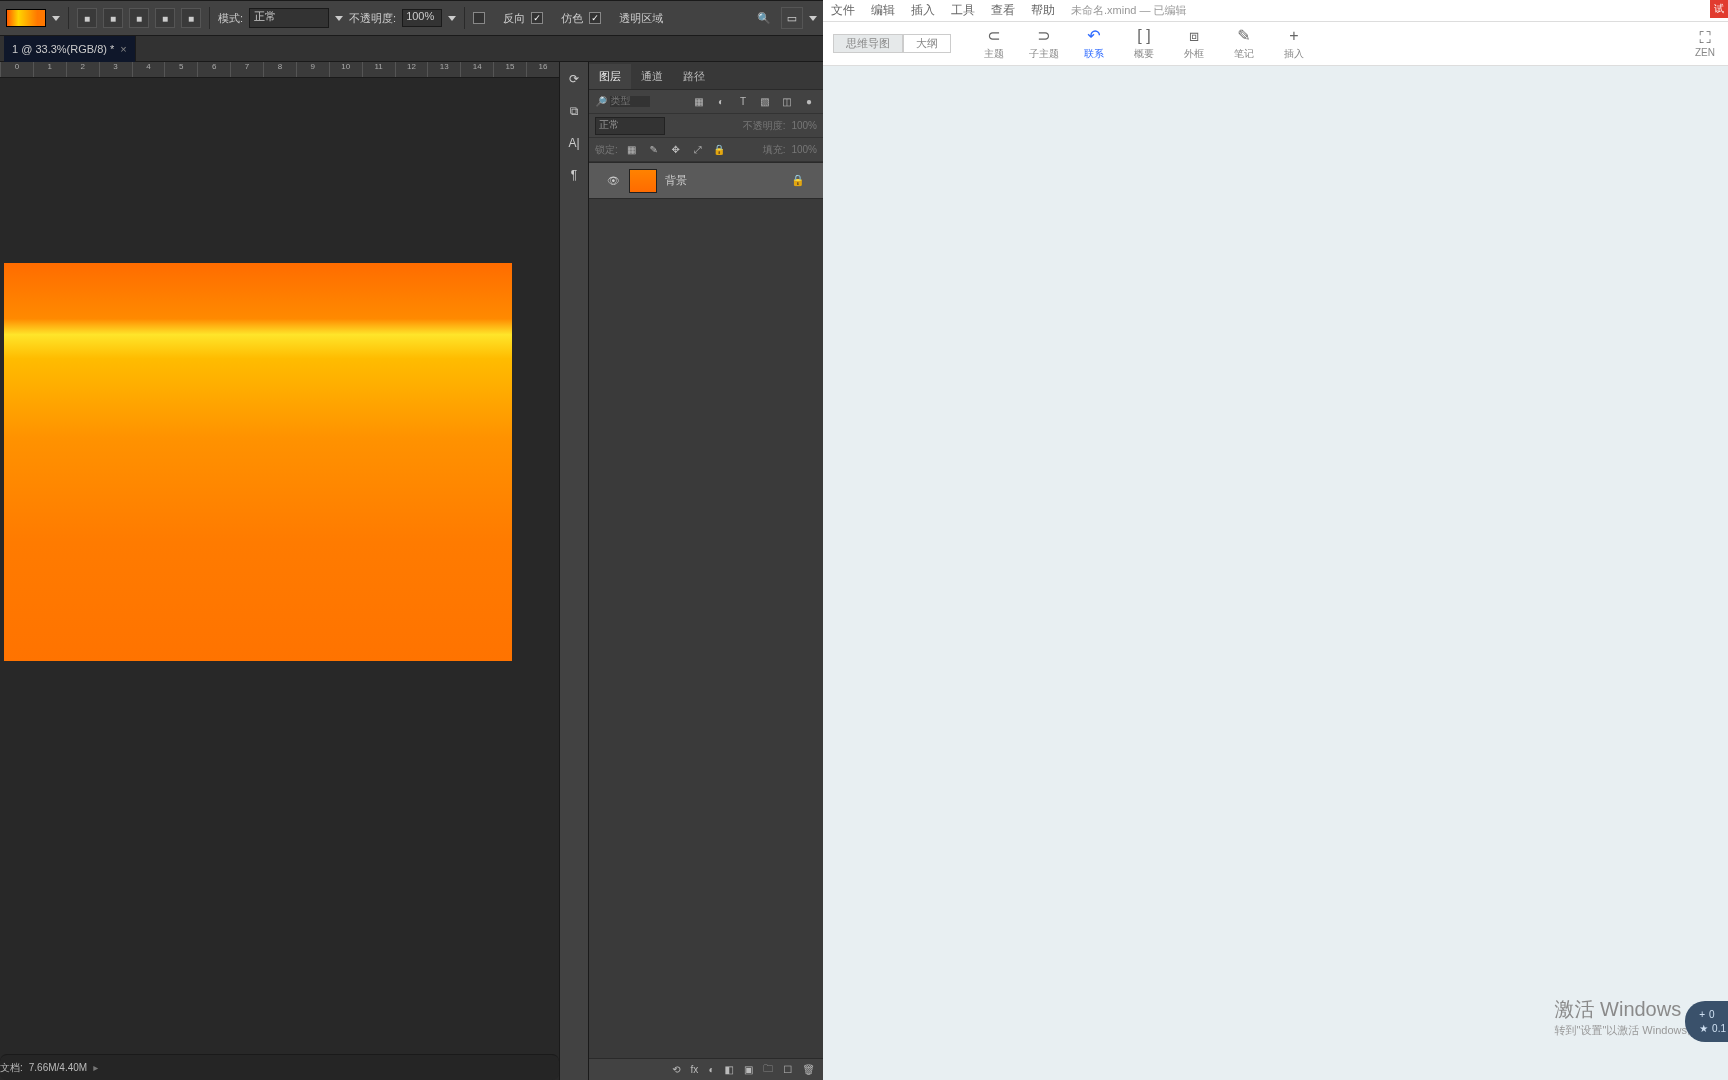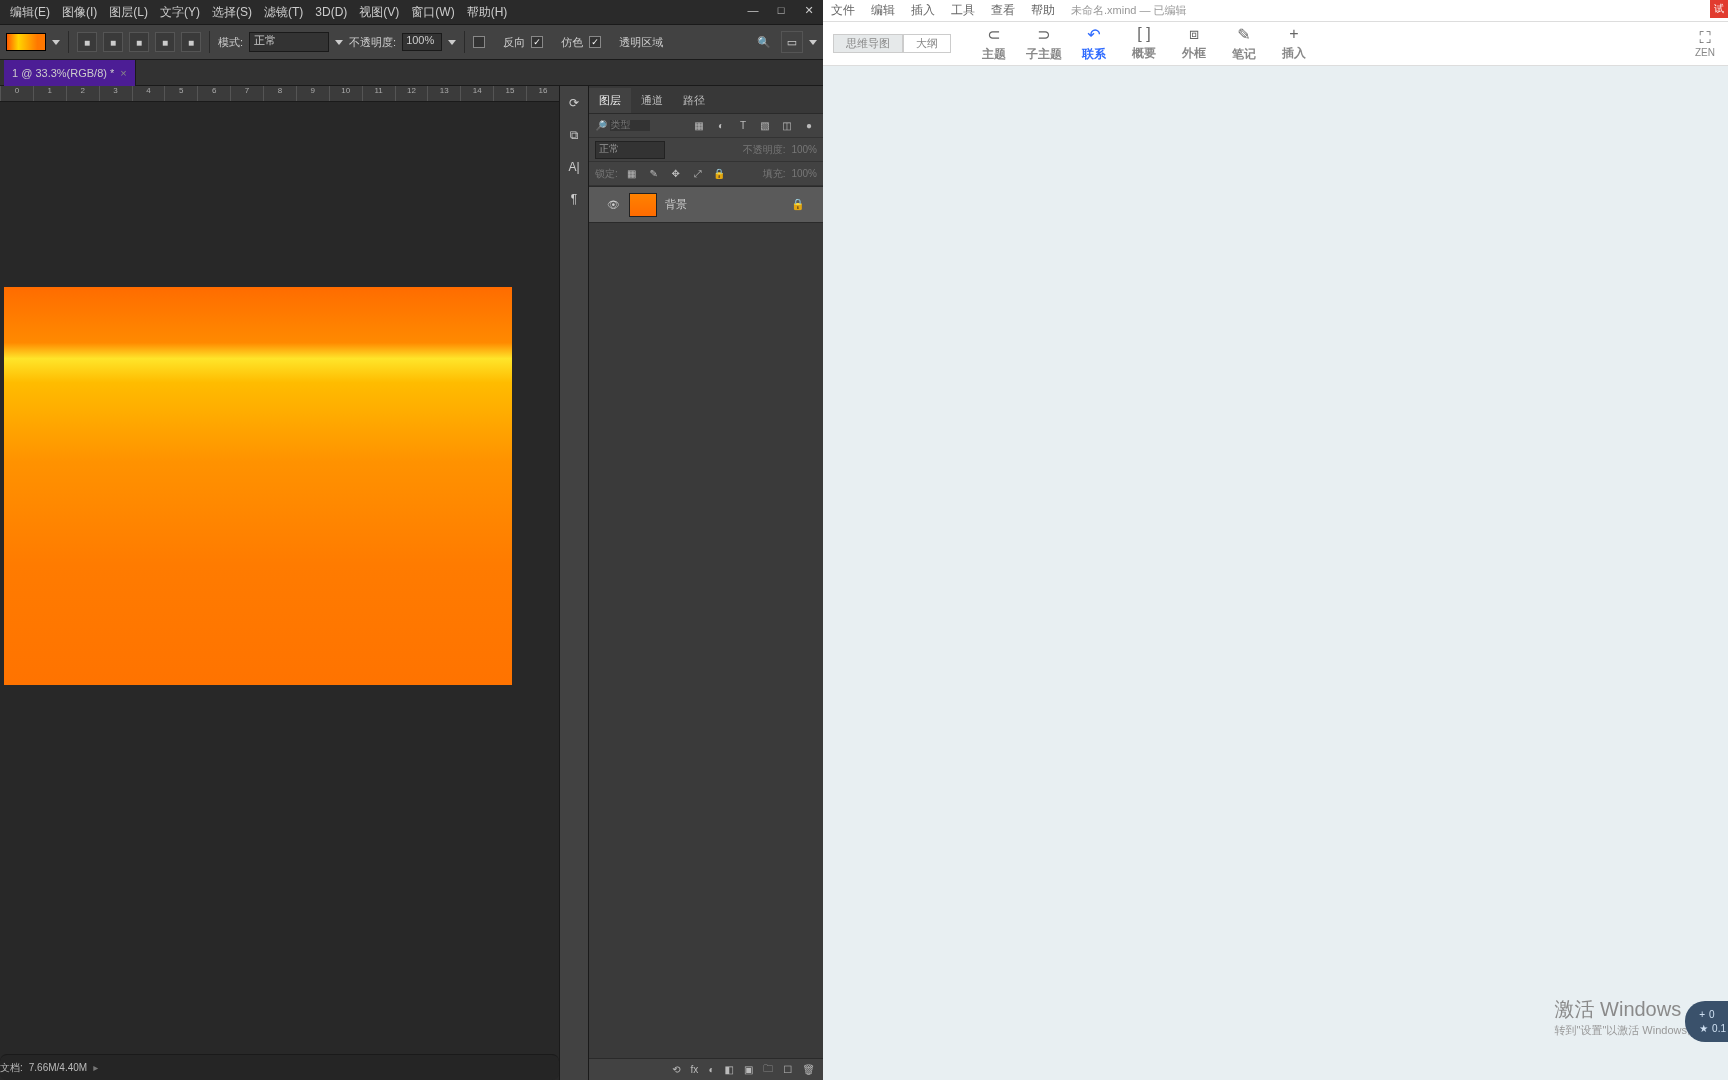--- a/index.html
+++ b/index.html
@@ -18,21 +18,21 @@
   .opt-sep { width: 1px; height: 22px; background: #2a2a2a; margin: 0 2px; }
   .mode-select { width: 80px; height: 20px; background: #333; border: 1px solid #1a1a1a; padding: 0 4px; }
   .opacity-input { width: 40px; height: 18px; background: #333; border: 1px solid #1a1a1a; padding: 0 3px; }
   .chk { display: flex; align-items: center; gap: 18px; }
   .chk-box { width: 12px; height: 12px; border: 1px solid #888; display: flex; align-items: center; justify-content: center; font-size: 9px; background: #333; }
   .chk-box.on::after { content: "✓"; color: #fff; }
   .search-ico { margin-left: auto; width: 22px; height: 22px; display: flex; align-items: center; justify-content: center; }
   .ws-ico { width: 22px; height: 22px; border: 1px solid #555; display: flex; align-items: center; justify-content: center; }
 
   .ps-tabbar { height: 26px; background: #323232; border-bottom: 1px solid #1a1a1a; display: flex; align-items: center; padding-left: 4px; font-size: 11px; }
-  .ps-tab { height: 26px; display: flex; align-items: center; padding: 0 8px; background: #4c1d95; border-right: 1px solid #1a1a1a; gap: 6px; }
+  .ps-tab { height: 26px; display: flex; align-items: center; padding: 0 8px; background: #0f172a; border-right: 1px solid #1a1a1a; gap: 6px; }
   .ps-tab .xx { color: #888; }
 
   .ps-body { flex: 1; display: flex; background: #252525; min-height: 0; }
   .ps-canvas-col { width: 559px; display: flex; flex-direction: column; background: #282828; }
   .ruler-h { height: 16px; background: #3b3b3b; border-bottom: 1px solid #1a1a1a; display: flex; font-size: 8px; color: #aaa; position: relative; }
   .ruler-h span { width: 33px; text-align: center; border-left: 1px solid #555; }
   .canvas-stage { flex: 1; position: relative; background: #282828; }
   .artboard { position: absolute; left: 4px; top: 185px; width: 508px; height: 398px; background: linear-gradient(180deg, #ff6c00 0%, #ff8a00 14%, #ffe52a 18%, #ffbc00 24%, #ff9200 44%, #ff7b00 70%, #ff7300 100%); }
   .ps-status { height: 26px; background: #252525; border-top: 1px solid #1a1a1a; font-size: 10px; color: #bbb; display: flex; align-items: center; gap: 6px; border-radius: 7px; }
   .ps-status .tri { color: #777; }
@@ -66,51 +66,34 @@
   .xm-menu .file { color: #666; }
   .xm-menu .docname { color: #999; font-size: 11px; }
   .xm-badge { position: absolute; right: 0; top: 0; background: #e13b2f; color: #fff; font-size: 10px; padding: 2px 4px; }
   .xm-toolbar { height: 44px; display: flex; align-items: center; border-bottom: 1px solid #ddd; font-size: 10px; color: #888; }
   .xm-tabsel { display: flex; align-items: center; margin-left: 10px; margin-right: 18px; }
   .xm-tabsel .seg { padding: 1px 12px; border: 1px solid #ccc; font-size: 11px; }
   .xm-tabsel .seg.active { background: #e6e9ea; }
   .tb-btn { width: 50px; display: flex; flex-direction: column; align-items: center; gap: 2px; }
   .tb-ico { font-size: 16px; color: #666; }
   .tb-btn.active .tb-lab, .tb-btn.active .tb-ico { color: #2f6bff; }
-  .tb-btn .tb-lab { font-size: 12px; font-weight: bold; }
+  .tb-btn .tb-lab { font-size: 10px; }
   .tb-zen { margin-left: auto; width: 46px; display: flex; flex-direction: column; align-items: center; }
   .xm-canvas { flex: 1; background: #e8eff2; position: relative; }
   .xm-node { position: absolute; left: 22px; top: 400px; width: 275px; background: #2e4a6b; color: #fff; font-size: 20px; font-weight: 700; padding: 18px 14px; text-align: center; border-radius: 4px; line-height: 1.55; }
   .activate { position: absolute; right: 30px; bottom: 42px; text-align: left; color: #8a8a8a; font-size: 20px; }
   .activate .sub { font-size: 11px; color: #999; display: block; }
   .zoom-pill { position: absolute; right: -4px; bottom: 38px; background: #3a516b; color: #cfe0f2; border-radius: 20px 0 0 20px; padding: 8px 6px 8px 14px; font-size: 10px; display: flex; flex-direction: column; gap: 3px; }
   .zoom-pill div { display: flex; gap: 4px; align-items: center; }
 </style>
 </head>
 <body>
 
 <div class="ps">
 
-  <div class="ps-menu">
-    <span class="ps-menu-item">编辑(E)</span>
-    <span class="ps-menu-item">图像(I)</span>
-    <span class="ps-menu-item">图层(L)</span>
-    <span class="ps-menu-item">文字(Y)</span>
-    <span class="ps-menu-item">选择(S)</span>
-    <span class="ps-menu-item">滤镜(T)</span>
-    <span class="ps-menu-item">3D(D)</span>
-    <span class="ps-menu-item">视图(V)</span>
-    <span class="ps-menu-item">窗口(W)</span>
-    <span class="ps-menu-item">帮助(H)</span>
-    <div class="ps-win-controls">
-      <div class="ps-win-btn">—</div>
-      <div class="ps-win-btn">□</div>
-      <div class="ps-win-btn">✕</div>
-    </div>
-  </div>
 
   <div class="ps-options">
     <div class="grad-swatch"></div>
     <div class="drop-tri"></div>
     <div class="opt-sep"></div>
     <div class="opt-ico">■</div>
     <div class="opt-ico">■</div>
     <div class="opt-ico">■</div>
     <div class="opt-ico">■</div>
     <div class="opt-ico">■</div>

